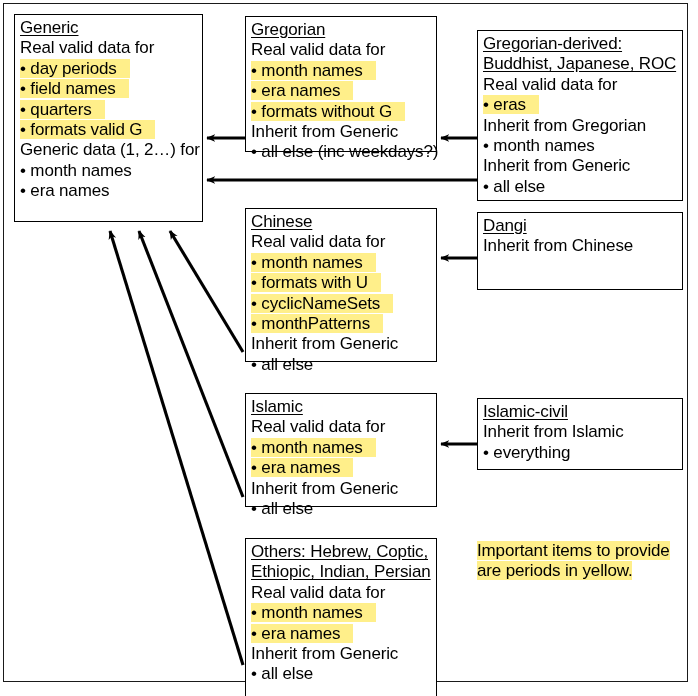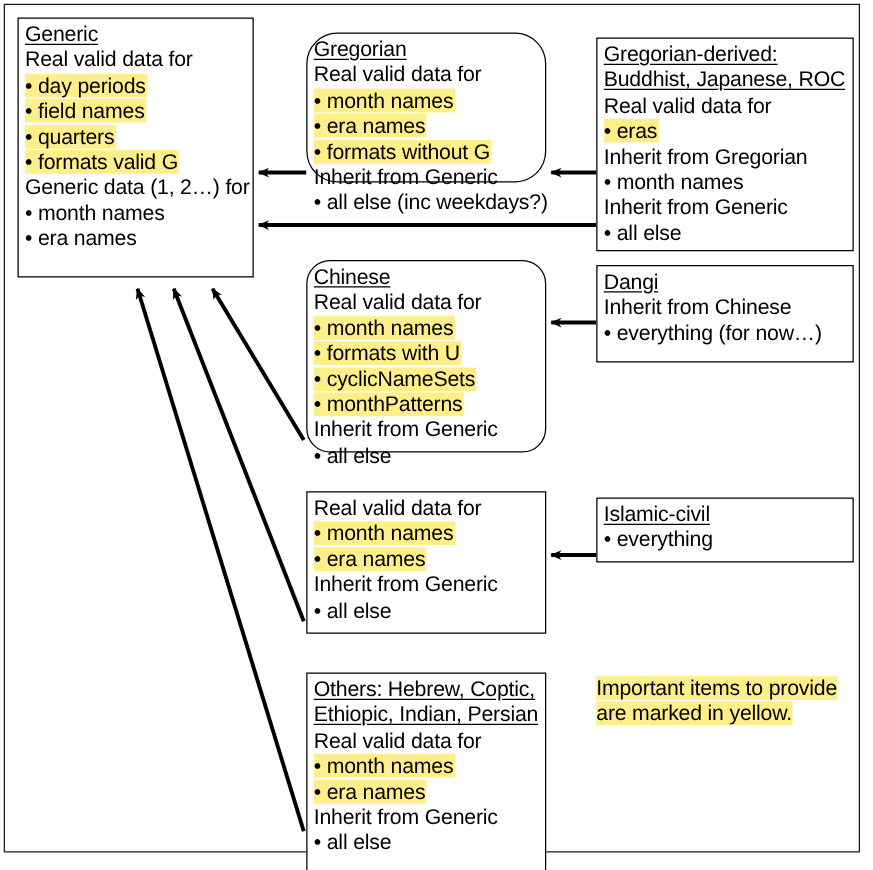--- a/index.html
+++ b/index.html
@@ -4,21 +4,21 @@
 <style>
   html,body{margin:0;padding:0;background:#ffffff;}
   body{width:698px;height:696px;font-family:"Liberation Sans",sans-serif;color:#000;}
   #canvas{position:relative;width:698px;height:696px;overflow:hidden;background:#fff;}
   #outer-frame{position:absolute;left:3px;top:3px;width:685px;height:679px;border:1.5px solid #1a1a1a;box-sizing:border-box;}
   .node{position:absolute;box-sizing:border-box;border:1.2px solid #000;background:#fff;padding:3px 5px 4px 5px;}
   .line{font-size:17px;line-height:20.4px;white-space:nowrap;letter-spacing:-0.15px;}
   .line span.t{display:inline;}
   .hl span.t{background:#ffef8a;}
   .hd span.t{text-decoration:underline;text-underline-offset:1.5px;}
-  .bullet-line span.t{padding-right:1px;}
+  .bullet-line span.t{padding-right:13px;}
   #svg-arrows{position:absolute;left:0;top:0;width:698px;height:696px;pointer-events:none;}
   .note{position:absolute;}
   .note .line span.t{background:#ffef8a;}
 </style>
 </head>
 <body>
 
 <div id="canvas">
 
   <div id="outer-frame"></div>
@@ -46,79 +46,80 @@
     <div class="line"><span class="t">Real valid data for</span></div>
     <div class="line hl bullet-line"><span class="t">• day periods</span></div>
     <div class="line hl bullet-line"><span class="t">• field names</span></div>
     <div class="line hl bullet-line"><span class="t">• quarters</span></div>
     <div class="line hl bullet-line"><span class="t">• formats valid G</span></div>
     <div class="line"><span class="t">Generic data (1, 2…) for</span></div>
     <div class="line bullet-line"><span class="t">• month names</span></div>
     <div class="line bullet-line"><span class="t">• era names</span></div>
   </div>
 
-  <div class="node" id="node-gregorian" style="left:245px;top:26px;width:192px;height:120px;border-radius:25px;">
+  <div class="node" id="node-gregorian" style="left:245px;top:16px;width:192px;height:136px;">
     <div class="line hd"><span class="t">Gregorian</span></div>
     <div class="line"><span class="t">Real valid data for</span></div>
     <div class="line hl bullet-line"><span class="t">• month names</span></div>
     <div class="line hl bullet-line"><span class="t">• era names</span></div>
     <div class="line hl bullet-line"><span class="t">• formats without G</span></div>
     <div class="line"><span class="t">Inherit from Generic</span></div>
     <div class="line bullet-line"><span class="t">• all else (inc weekdays?)</span></div>
   </div>
 
   <div class="node" id="node-gregorian-derived" style="left:477px;top:30px;width:206px;height:171px;">
     <div class="line hd"><span class="t">Gregorian-derived:</span></div>
     <div class="line hd"><span class="t">Buddhist, Japanese, ROC</span></div>
     <div class="line"><span class="t">Real valid data for</span></div>
     <div class="line hl bullet-line"><span class="t">• eras</span></div>
     <div class="line"><span class="t">Inherit from Gregorian</span></div>
     <div class="line bullet-line"><span class="t">• month names</span></div>
     <div class="line"><span class="t">Inherit from Generic</span></div>
     <div class="line bullet-line"><span class="t">• all else</span></div>
   </div>
 
-  <div class="node" id="node-chinese" style="left:245px;top:208px;width:192px;height:154px;border-radius:19px;">
+  <div class="node" id="node-chinese" style="left:245px;top:208px;width:192px;height:154px;">
     <div class="line hd"><span class="t">Chinese</span></div>
     <div class="line"><span class="t">Real valid data for</span></div>
     <div class="line hl bullet-line"><span class="t">• month names</span></div>
     <div class="line hl bullet-line"><span class="t">• formats with U</span></div>
     <div class="line hl bullet-line"><span class="t">• cyclicNameSets</span></div>
     <div class="line hl bullet-line"><span class="t">• monthPatterns</span></div>
     <div class="line"><span class="t">Inherit from Generic</span></div>
     <div class="line bullet-line"><span class="t">• all else</span></div>
   </div>
 
   <div class="node" id="node-dangi" style="left:477px;top:212px;width:206px;height:78px;">
     <div class="line hd"><span class="t">Dangi</span></div>
     <div class="line"><span class="t">Inherit from Chinese</span></div>
-    <div class="line bullet-line"><span class="t">• everything (for now…)</span></div>
   </div>
 
   <div class="node" id="node-islamic" style="left:245px;top:393px;width:192px;height:114px;">
+    <div class="line hd"><span class="t">Islamic</span></div>
     <div class="line"><span class="t">Real valid data for</span></div>
     <div class="line hl bullet-line"><span class="t">• month names</span></div>
     <div class="line hl bullet-line"><span class="t">• era names</span></div>
     <div class="line"><span class="t">Inherit from Generic</span></div>
     <div class="line bullet-line"><span class="t">• all else</span></div>
   </div>
 
-  <div class="node" id="node-islamic-civil" style="left:477px;top:398px;width:206px;height:52px;">
+  <div class="node" id="node-islamic-civil" style="left:477px;top:398px;width:206px;height:72px;">
     <div class="line hd"><span class="t">Islamic-civil</span></div>
+    <div class="line"><span class="t">Inherit from Islamic</span></div>
     <div class="line bullet-line"><span class="t">• everything</span></div>
   </div>
 
   <div class="node" id="node-others" style="left:245px;top:538px;width:192px;height:160px;">
     <div class="line hd"><span class="t">Others: Hebrew, Coptic,</span></div>
     <div class="line hd"><span class="t">Ethiopic, Indian, Persian</span></div>
     <div class="line"><span class="t">Real valid data for</span></div>
     <div class="line hl bullet-line"><span class="t">• month names</span></div>
     <div class="line hl bullet-line"><span class="t">• era names</span></div>
     <div class="line"><span class="t">Inherit from Generic</span></div>
     <div class="line bullet-line"><span class="t">• all else</span></div>
   </div>
 
   <div class="note" id="legend-note" style="left:477px;top:541px;width:206px;">
     <div class="line"><span class="t">Important items to provide</span></div>
-    <div class="line"><span class="t">are marked in yellow.</span></div>
+    <div class="line"><span class="t">are periods in yellow.</span></div>
   </div>
 
 </div>
 
 </body></html>

